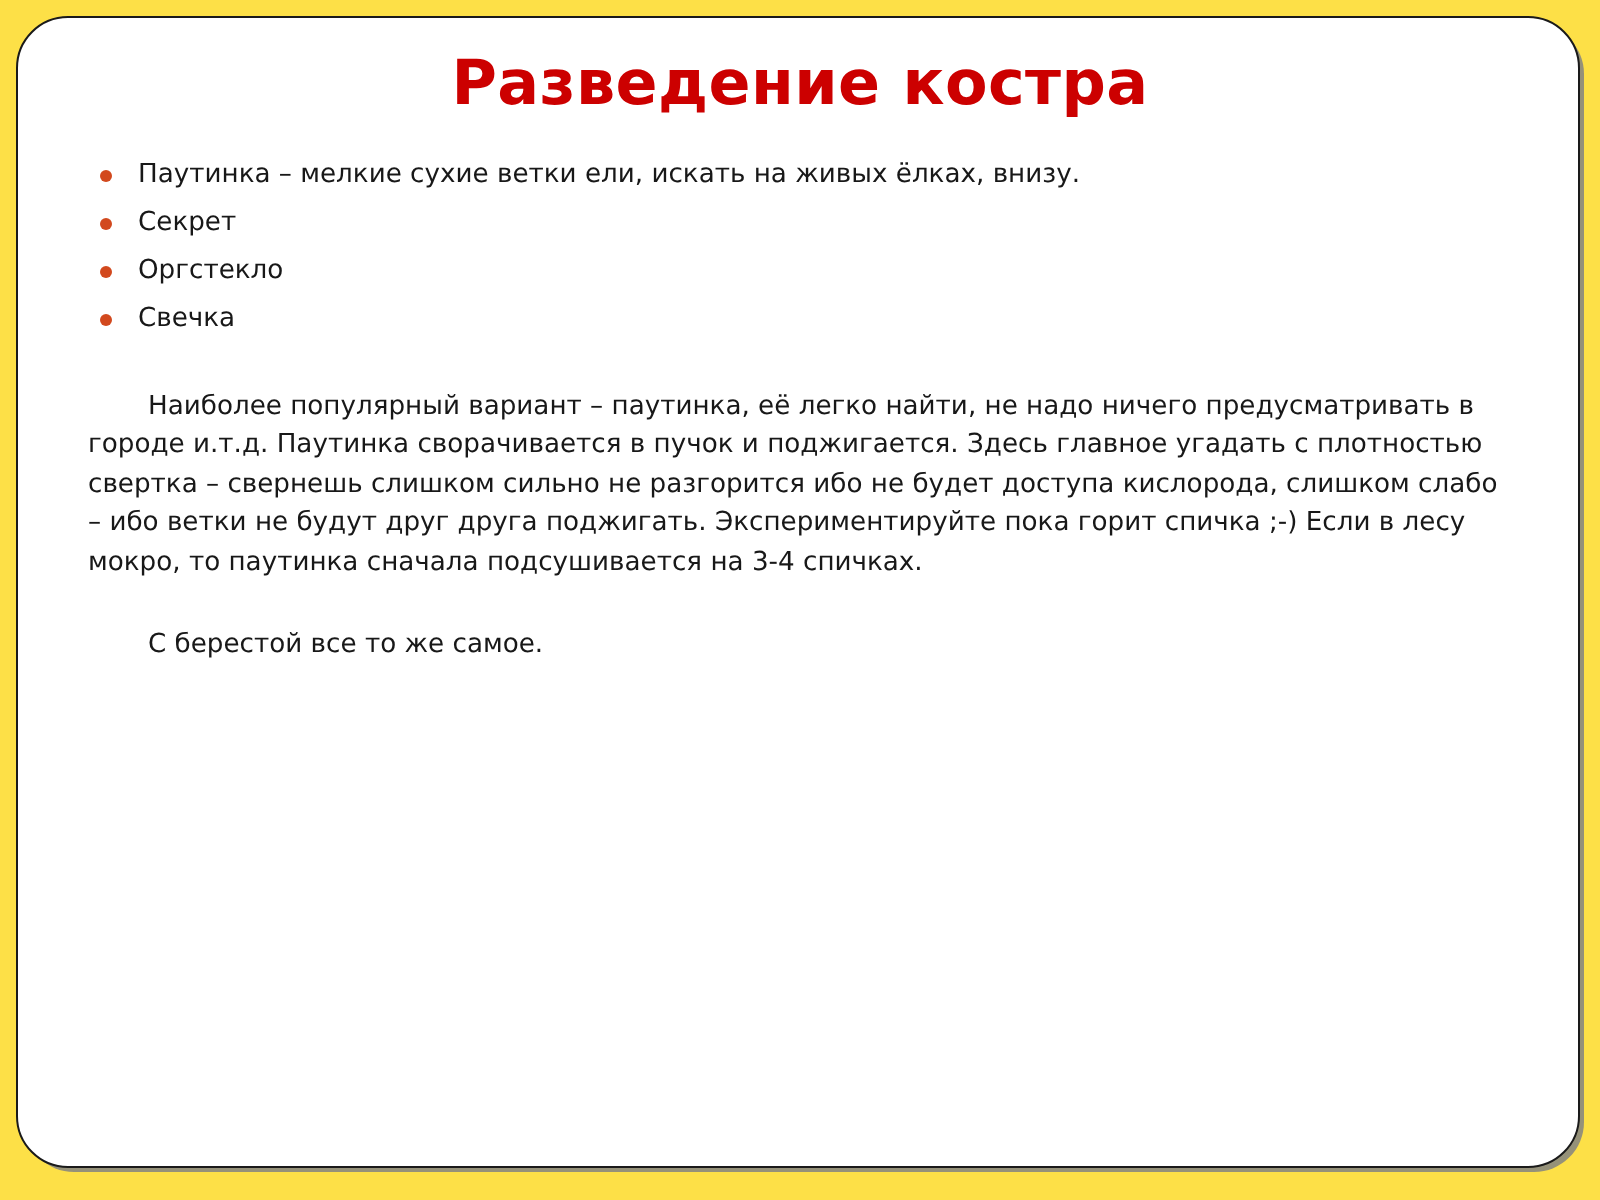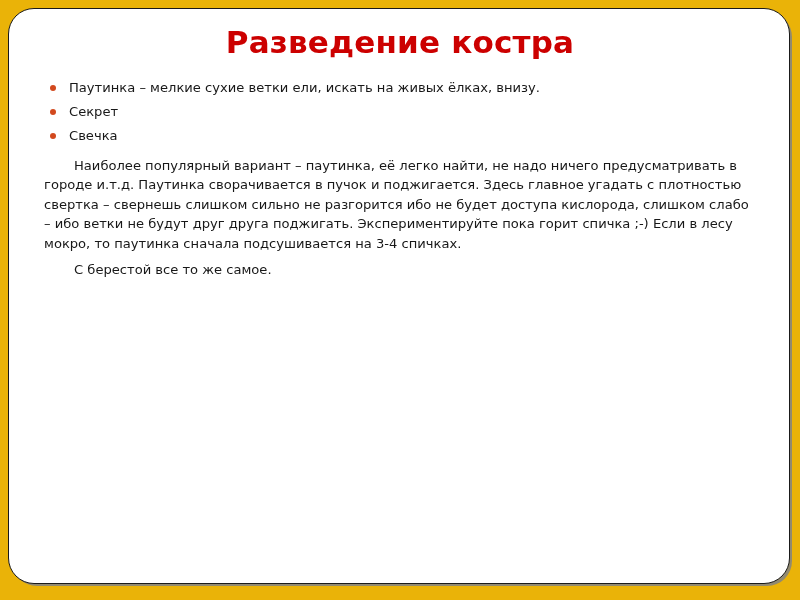--- a/index.html
+++ b/index.html
@@ -11,21 +11,21 @@
     width: 800px;
     height: 600px;
     overflow: hidden;
     font-family: "DejaVu Sans", "Liberation Sans", sans-serif;
   }
 
   #slide {
     position: relative;
     width: 800px;
     height: 600px;
-    background: #eab308;
+    background: #fde047;
     box-sizing: border-box;
   }
 
   
   #slide-frame {
     position: absolute;
     left: 8px;
     top: 8px;
     width: 782px;
     height: 576px;
@@ -68,27 +68,27 @@
     font-family: "DejaVu Sans", "Liberation Sans", sans-serif;
   }
 
   p.para {
     margin: 0 0 0 0;
     text-indent: 30px;
     text-align: left;
     padding: 0;
   }
   p.para + p.para {
-    margin-top: 6px;
+    margin-top: 21px;
   }
 
   
   ul.bullets {
     list-style: none;
-    margin: 4px 0 8px 0;
+    margin: 4px 0 22px 0;
     padding: 0;
   }
   ul.bullets li {
     position: relative;
     padding-left: 25px;
     margin: 0;
     height: 24px;
     line-height: 24px;
     white-space: nowrap;
   }
@@ -128,20 +128,24 @@
         <li>
           <span class="bullet-dot"></span>
           <span class="bullet-text">Паутинка – мелкие сухие ветки ели, искать на живых ёлках, внизу.</span>
         </li>
         <li>
           <span class="bullet-dot"></span>
           <span class="bullet-text">Секрет</span>
         </li>
         <li>
           <span class="bullet-dot"></span>
+          <span class="bullet-text">Оргстекло</span>
+        </li>
+        <li>
+          <span class="bullet-dot"></span>
           <span class="bullet-text">Свечка</span>
         </li>
       </ul>
 
       <div class="para-group-after-list">
         <p class="para">Наиболее популярный вариант – паутинка, её легко найти, не надо ничего предусматривать в городе и.т.д. Паутинка сворачивается в пучок и поджигается. Здесь главное угадать с плотностью свертка – свернешь слишком сильно не разгорится ибо не будет доступа кислорода, слишком слабо – ибо ветки не будут друг друга поджигать. Экспериментируйте пока горит спичка ;-) Если в лесу мокро, то паутинка сначала подсушивается на 3-4 спичках.</p>
         <p class="para">С берестой все то же самое.</p>
       </div>
 
     </div>

